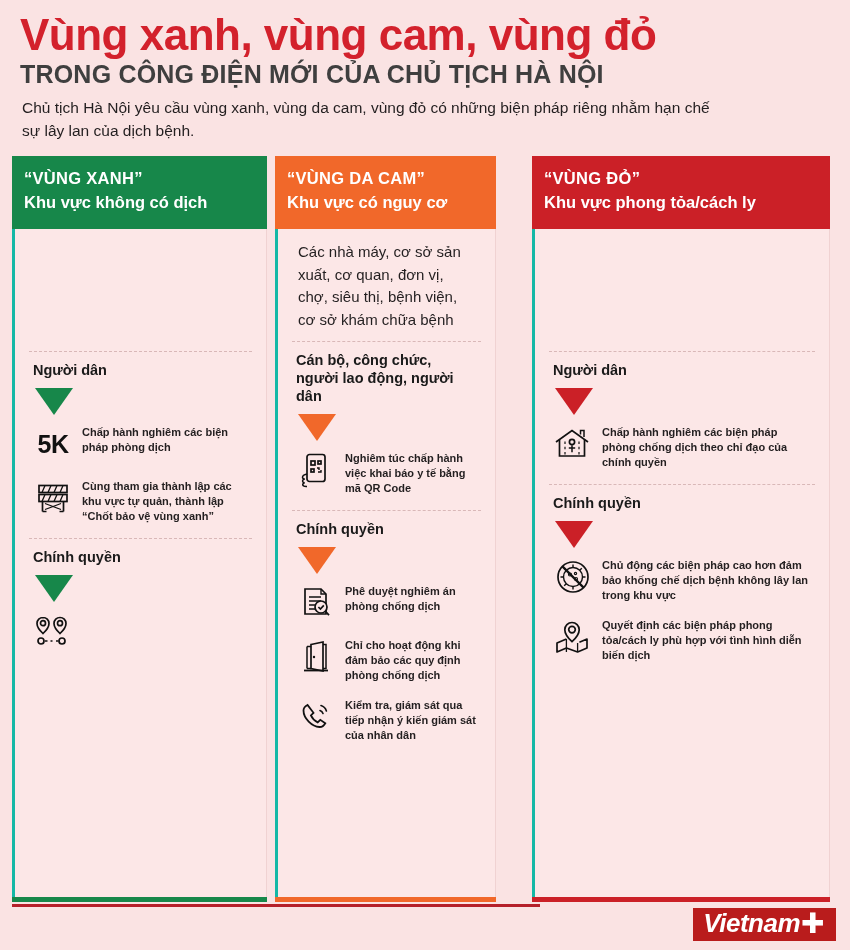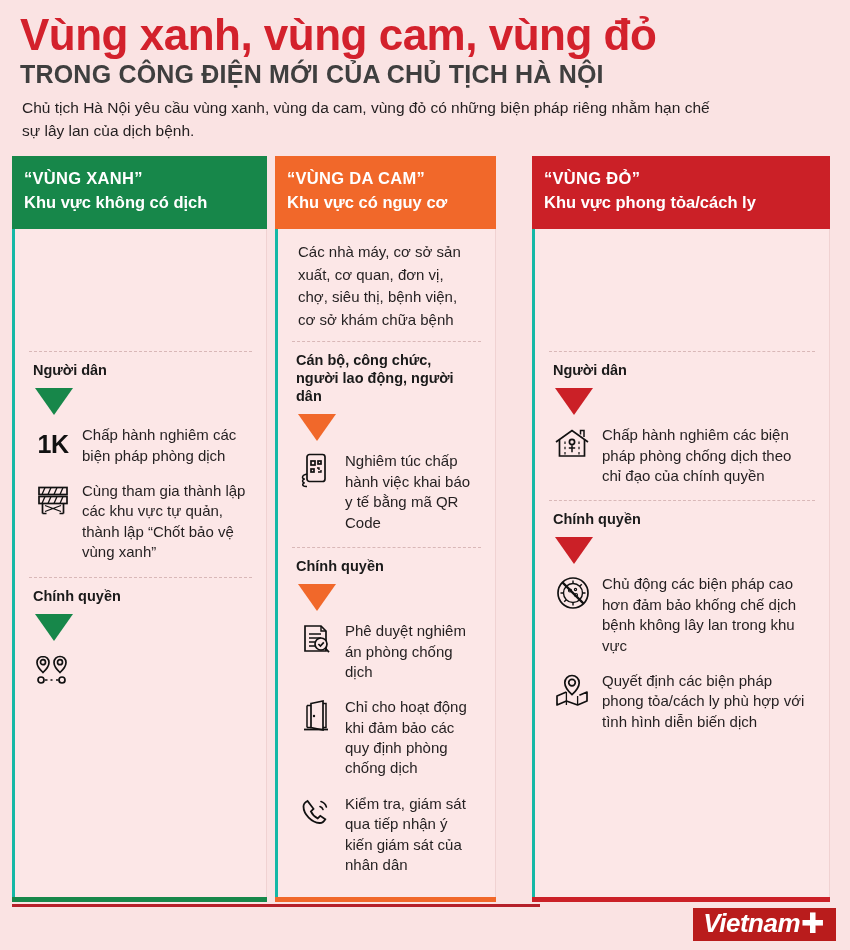--- a/index.html
+++ b/index.html
@@ -142,23 +142,24 @@
   .item .ico {
     flex: 0 0 auto;
     width: 40px;
     height: 40px;
     display: flex;
     align-items: center;
     justify-content: center;
   }
   .item .ico svg { display: block; }
   .item .txt {
-    font-size: 15px;
+    font-size: 11px;
     line-height: 1.36;
     padding-top: 1px;
+    font-weight: bold;
   }
   .ico-5k {
     font-size: 25px;
     font-weight: bold;
     letter-spacing: -0.5px;
     color: #111;
   }
 
   .spacer-green { height: 122px; }
 
@@ -220,21 +221,21 @@
       <div class="col-body">
 
         <div class="spacer-green"></div>
         <div class="sep"></div>
 
         <div class="block-title">Người dân</div>
         <div class="tri tri-green"></div>
 
         <div class="items">
           <div class="item">
-            <span class="ico ico-5k">1K</span>
+            <span class="ico ico-5k">5K</span>
             <span class="txt">Chấp hành nghiêm các biện pháp phòng dịch</span>
           </div>
           <div class="item">
             <span class="ico">
               <svg width="36" height="34" viewBox="0 0 36 34" fill="none" stroke="#111" stroke-width="1.7">
                 <rect x="4" y="4.5" width="28" height="7"></rect>
                 <rect x="4" y="13.5" width="28" height="7"></rect>
                 <path d="M7 11.5l3-7M13 11.5l3-7M19 11.5l3-7M25 11.5l3-7" stroke-width="1.3"></path>
                 <path d="M7 20.5l3-7M13 20.5l3-7M19 20.5l3-7M25 20.5l3-7" stroke-width="1.3"></path>
                 <path d="M7.5 20.5v10M28.5 20.5v10M7.5 30.5h4M24.5 30.5h4"></path>

